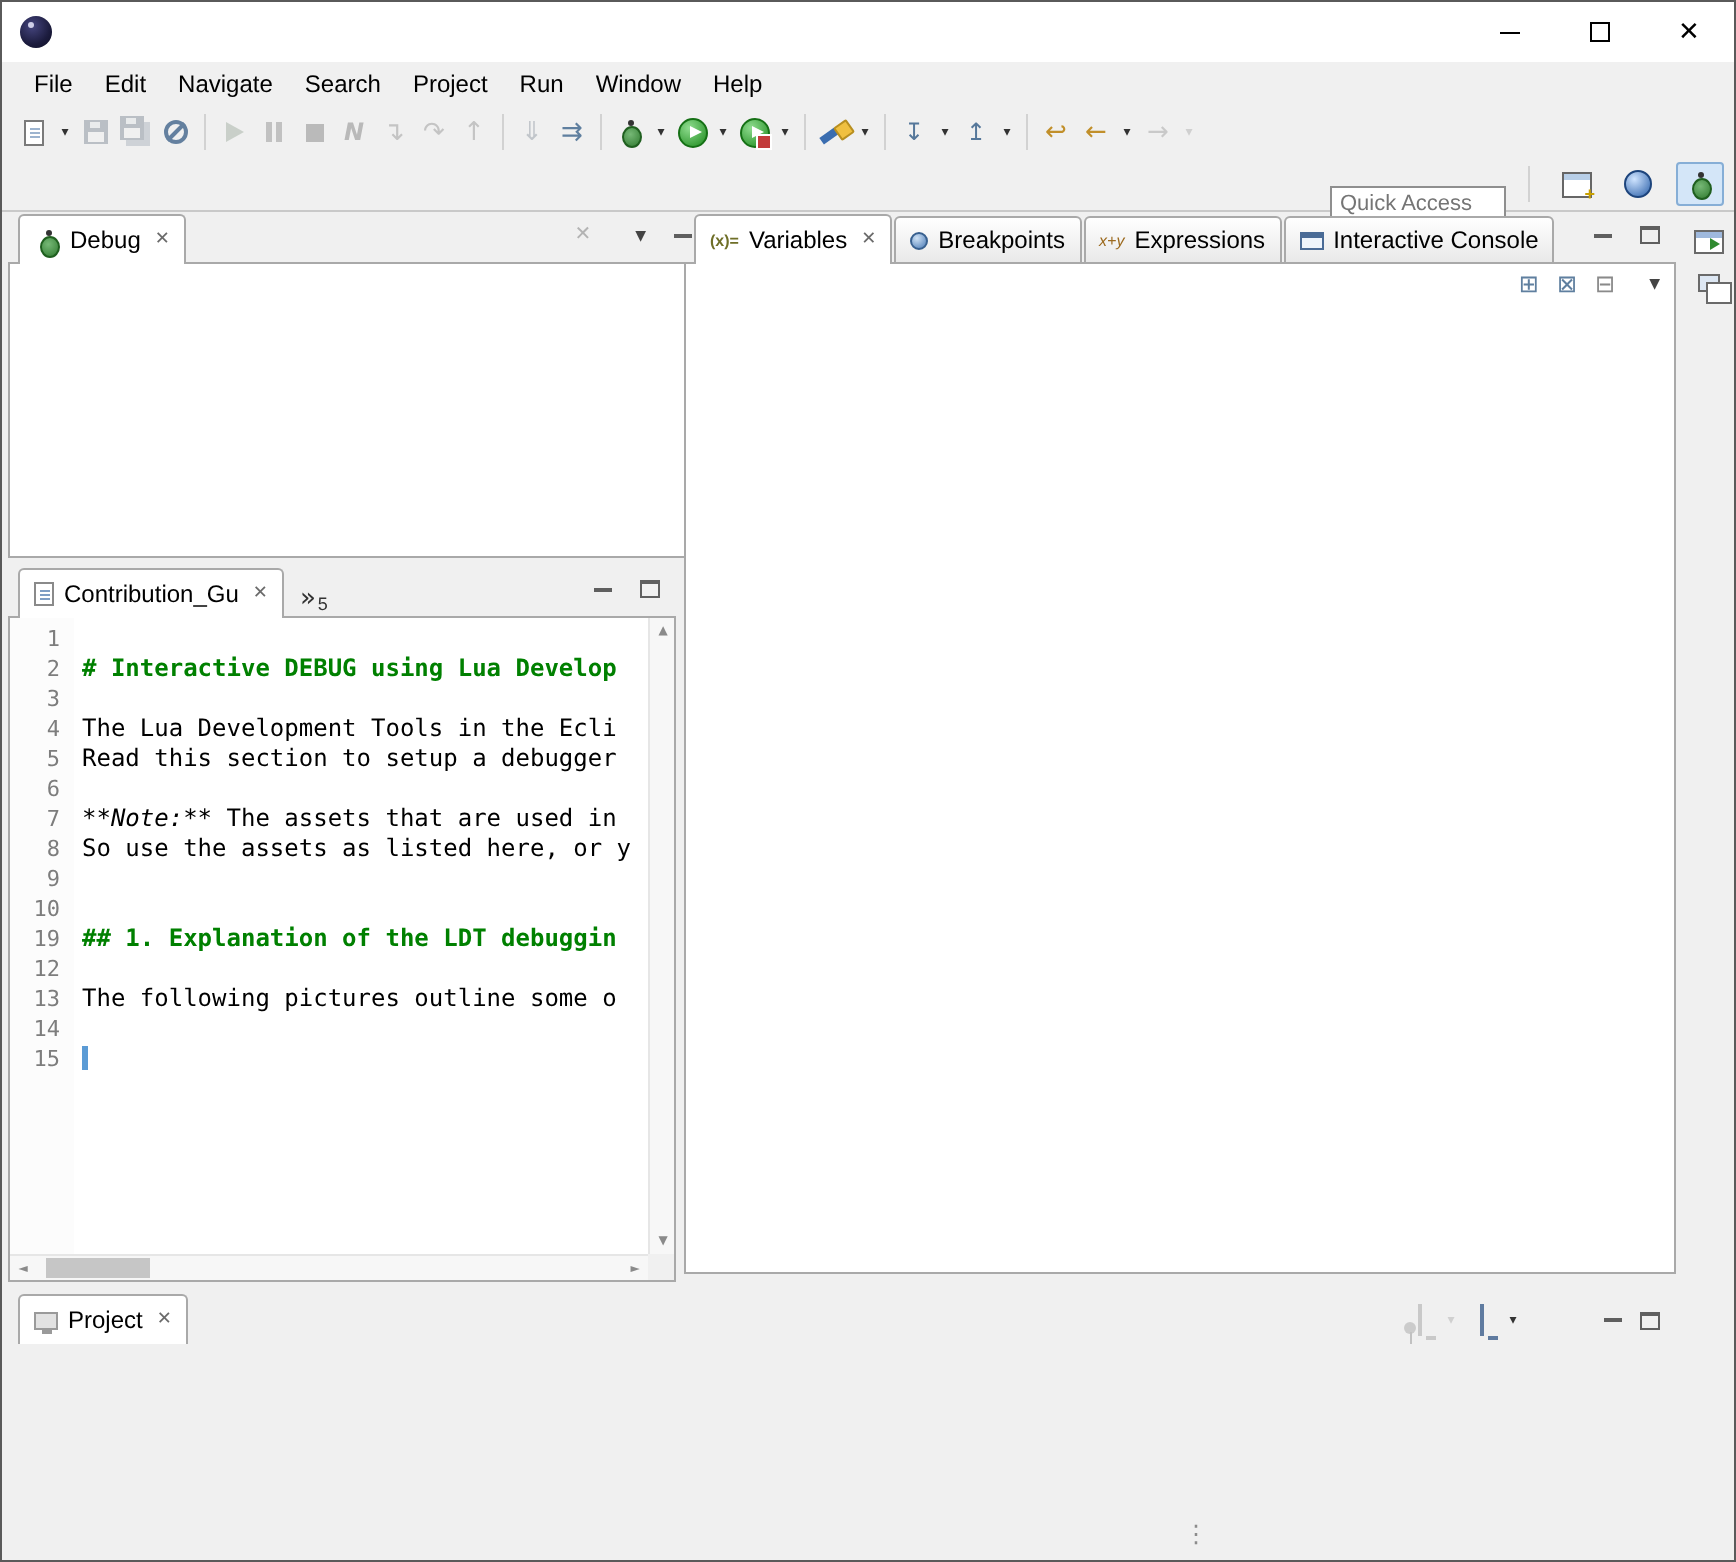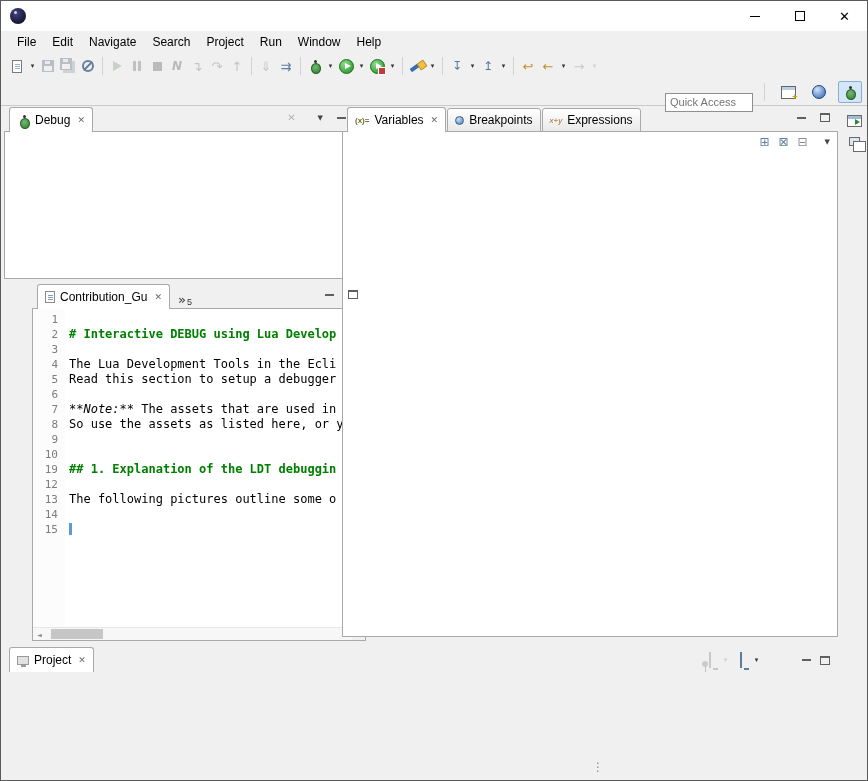--- a/index.html
+++ b/index.html
@@ -90,21 +90,21 @@
   .tclose { font-size:9px; color:#6b6b6b; margin-left:2px; }
   .pctrl { position:absolute; right:8px; top:6px; display:flex; align-items:center; gap:14px; z-index:4; }
   .g-minbar { width:9px; height:2px; background:#5f5f5f; }
   .g-maxbox { width:10px; height:9px; border:1px solid #5f5f5f; border-top-width:2px; }
   .g-vmenu { font-size:7px; color:#444; }
   .tab-overflow { margin-left:8px; margin-bottom:3px; color:#333; font-size:13px; display:inline-flex; align-items:flex-end; }
   .tab-overflow .cnt { font-size:9px; margin-left:1px; margin-bottom:-1px; }
 
   
   .panel-debug   { left:3px;   top:106px; width:374px; height:172px; }
-  .panel-editor  { left:3px;   top:283px; width:334px; height:357px;margin-left:28px; }
+  .panel-editor  { left:3px;   top:283px; width:334px; height:357px; }
   .panel-right   { left:341px; top:106px; width:496px; height:530px; }
   .panel-console { left:3px;   top:646px; width:834px; height:110px; }
   .trim-right { position:absolute; left:841px; top:106px; width:25px; height:650px; display:flex; flex-direction:column; align-items:center; padding-top:8px; }
   .statusbar { position:absolute; left:0; top:757px; width:100%; height:23px; }
   .grip { position:absolute; left:591px; top:3px; color:#8c8c8c; font-size:12px; }
 
   
   .ed-wrap { position:absolute; inset:0; overflow:hidden; }
   .ed-gutter { position:absolute; left:0; top:0; bottom:13px; width:32px; background:#fcfcfc; padding-top:3px; font:11px "DejaVu Sans Mono", monospace; color:#7d7d7d; text-align:right; overflow:hidden; }
   .ln { height:15px; line-height:15px; padding-right:7px; }
@@ -338,20 +338,24 @@
         <span class="tclose gly">✕</span>
       </div>
       <div class="tab inactive">
         <span class="ic-bp"></span>
         <span>Breakpoints</span>
       </div>
       <div class="tab inactive">
         <span class="exsig">x+y</span>
         <span>Expressions</span>
       </div>
+      <div class="tab inactive">
+        <span class="ic-term"></span>
+        <span>Interactive Console</span>
+      </div>
       <div class="pctrl">
         <span class="g-minbar"></span>
         <span class="g-maxbox"></span>
       </div>
     </div>
     <div class="pbody">
       <div class="vtb">
         <span class="gly">⊞</span>
         <span class="gly">⊠</span>
         <span class="gly gray">⊟</span>

